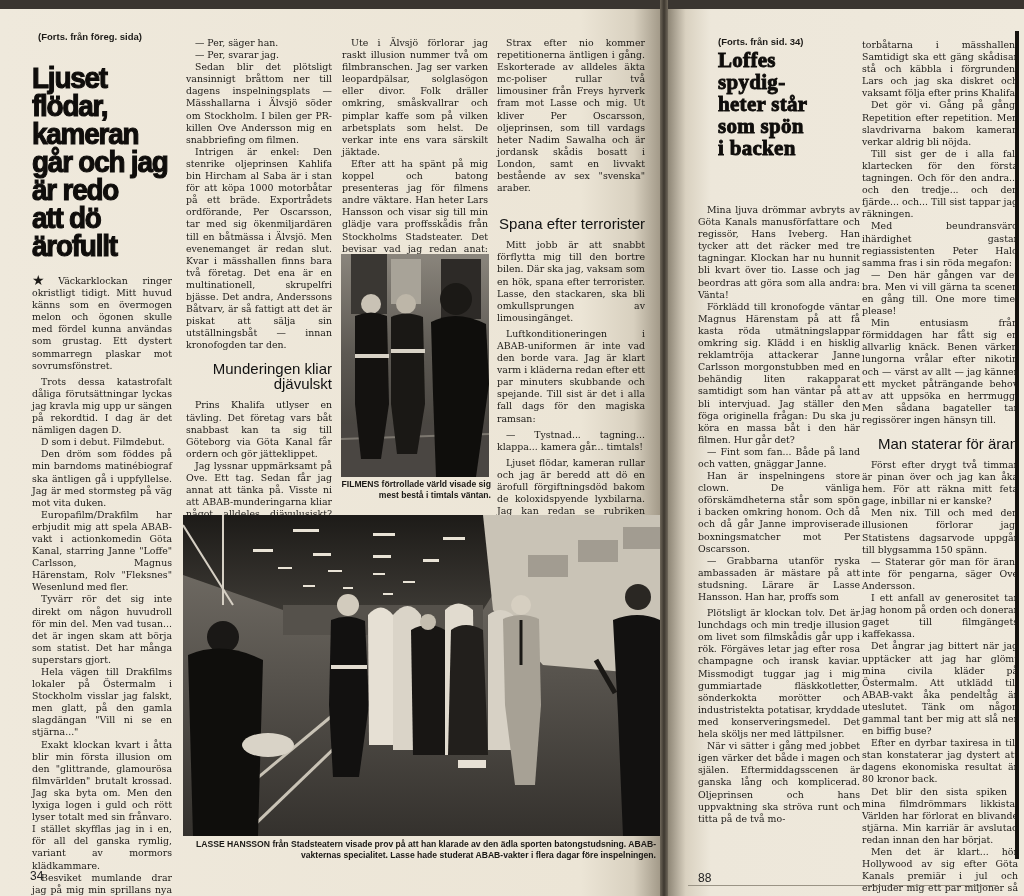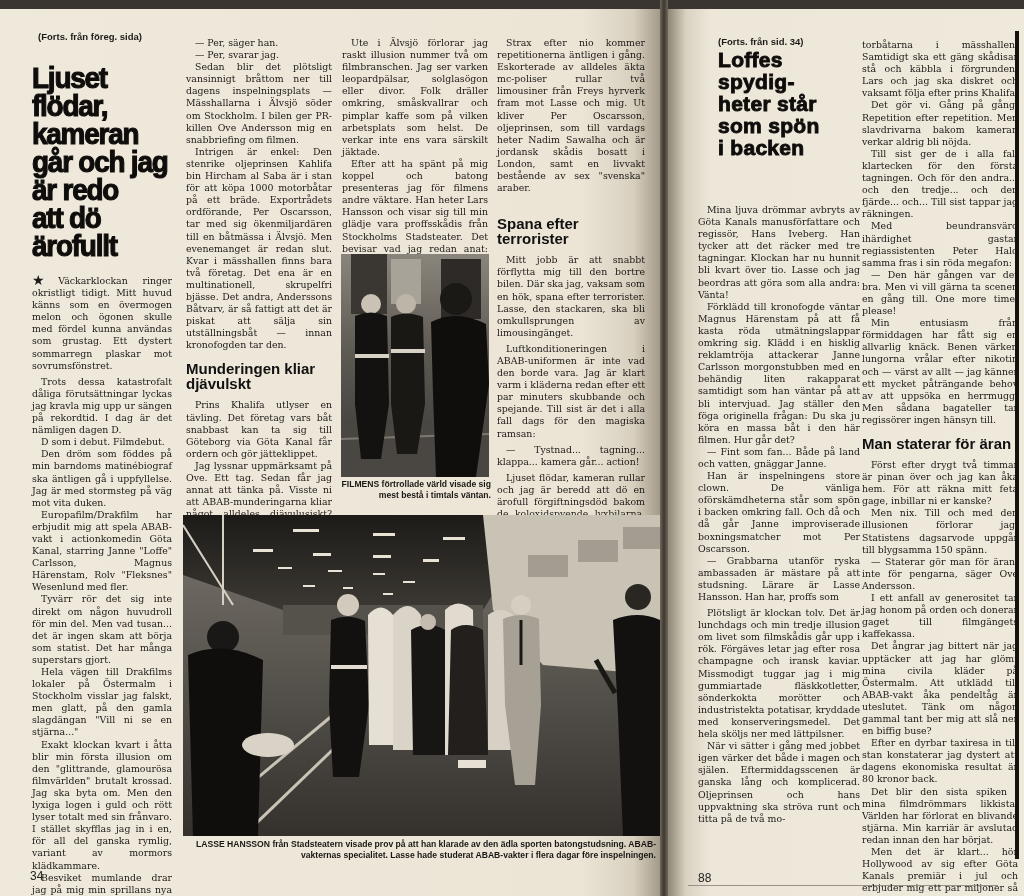--- a/index.html
+++ b/index.html
@@ -37,31 +37,31 @@
       position: absolute; left: 32px; top: 55px; width: 150px;
       font-family: "Liberation Sans", sans-serif;
       font-weight: 900; font-size: 30px; line-height: 28px;
       letter-spacing: -1.3px; color: #0f0d0b;
       -webkit-text-stroke: 1.1px #0f0d0b;
       transform: scaleX(0.93); transform-origin: left top;
     }
     .headline-left span { display: block; white-space: nowrap; }
     .headline-right {
       position: absolute; left: 50px; top: 40px; width: 140px;
-      font-family: Liberation Sans, sans-serif;
+      font-family: Liberation Serif, serif;
       font-weight: 900; font-size: 21px; line-height: 22px;
       letter-spacing: 0.3px; color: #0f0d0b;
       -webkit-text-stroke: 0.9px #0f0d0b;
     }
     .headline-right span { display: block; white-space: nowrap; }
 
     .subhead {
       font-family: "Liberation Sans", sans-serif;
-      font-weight: bold; font-size: 15px; line-height: 15px;
-      margin: 10px 0 8px 0; text-align: left; color: #111;
+      font-weight: normal; font-size: 15px; line-height: 15px;
+      margin: 10px 0 8px 0; text-align: right; color: #111;
     }
 
     .star { font-size: 14px; line-height: 10px; vertical-align: -1px; margin-right: 2px; }
 
     .caption {
       position: absolute;
       font-family: "Liberation Sans", sans-serif;
       font-size: 8.6px; line-height: 10.5px; font-weight: bold;
       color: #1a1815;
       text-align: right;
@@ -153,21 +153,21 @@
       <path d="M90 68 Q115 55 145 70 L148 130 L135 223 L95 223 L92 140 Z" fill="#0f0e0c"></path>
     </svg>
   </div>
   <div class="caption" style="left:341px; top:470px; width:150px;">FILMENS förtrollade värld visade sig mest bestå i timtals väntan.</div>
 
   <div class="col" style="left:497px; top:28px; width:148px;">
     <p>Strax efter nio kommer repetitionerna äntligen i gång. Eskorterade av alldeles äkta mc-poliser rullar två limousiner från Freys hyrverk fram mot Lasse och mig. Ut kliver Per Oscarsson, oljeprinsen, som till vardags heter Nadim Sawalha och är jordansk skådis bosatt i London, samt en livvakt bestående av sex "svenska" araber.</p>
     <div class="subhead" style="margin-top:22px;">Spana efter terrorister</div>
     <p>Mitt jobb är att snabbt förflytta mig till den bortre bilen. Där ska jag, vaksam som en hök, spana efter terrorister. Lasse, den stackaren, ska bli omkullsprungen av limousingänget.</p>
     <p class="gap">Luftkonditioneringen i ABAB-uniformen är inte vad den borde vara. Jag är klart varm i kläderna redan efter ett par minuters skubbande och spejande. Till sist är det i alla fall dags för den magiska ramsan:</p>
-    <p class="gap">— Tystnad... tagning... klappa... kamera går... action!</p>
+    <p class="gap">— Tystnad... tagning... klappa... kamera går... timtals!</p>
     <p class="gap">Ljuset flödar, kameran rullar och jag är beredd att dö en ärofull förgiftningsdöd bakom de koloxidspyende lyxbilarna. Jag kan redan se rubriken framför mig: "Han offrade sitt liv för filmen".</p>
     <p class="fortsnote">(Forts. på sid. 88)</p>
   </div>
 
   <div class="photo" style="left:183px; top:506px; width:477px; height:321px;">
     <svg width="477" height="321" viewBox="0 0 477 321">
       <defs>
         <linearGradient id="floor" x1="0" y1="0" x2="0" y2="1">
           <stop offset="0" stop-color="#7a756d"></stop>
           <stop offset="1" stop-color="#34312d"></stop>
@@ -252,21 +252,21 @@
     <span>spydig-</span>
     <span>heter står</span>
     <span>som spön</span>
     <span>i backen</span>
   </div>
 
   <div class="col" style="left:30px; top:195px; width:162px;">
     <p>Mina ljuva drömmar avbryts av Göta Kanals manusförfattare och regissör, Hans Iveberg. Han tycker att det räcker med tre tagningar. Klockan har nu hunnit bli kvart över tio. Lasse och jag beordras att göra som alla andra: Vänta!</p>
     <p>Förklädd till kronofogde väntar Magnus Härenstam på att få kasta röda utmätningslappar omkring sig. Klädd i en hisklig reklamtröja attackerar Janne Carlsson morgonstubben med en behändig liten rakapparat samtidigt som han väntar på att bli intervjuad. Jag ställer den föga originella frågan: Du ska ju köra en massa båt i den här filmen. Hur går det?</p>
     <p>— Fint som fan... Både på land och vatten, gnäggar Janne.</p>
-    <p>Han är inspelningens store clown. De vänliga oförskämdheterna står som spön i backen omkring fall. Och då och då går Janne improviserade boxningsmatcher mot Per Oscarsson.</p>
+    <p>Han är inspelningens store clown. De vänliga oförskämdheterna står som spön i backen omkring honom. Och då och då går Janne improviserade boxningsmatcher mot Per Oscarsson.</p>
     <p>— Grabbarna utanför ryska ambassaden är mästare på att studsning. Lärare är Lasse Hansson. Han har, proffs som</p>
     <p class="gap">Plötsligt är klockan tolv. Det är lunchdags och min tredje illusion om livet som filmskådis går upp i rök. Förgäves letar jag efter rosa champagne och iransk kaviar. Missmodigt tuggar jag i mig gummiartade fläskkotletter, sönderkokta morötter och industristekta potatisar, kryddade med konserveringsmedel. Det hela sköljs ner med lättpilsner.</p>
     <p>När vi sätter i gång med jobbet igen värker det både i magen och själen. Eftermiddagsscenen är ganska lång och komplicerad. Oljeprinsen och hans uppvaktning ska ströva runt och titta på de två mo-</p>
   </div>
 
   <div class="rule" style="left:20px; top:876px; width:310px; height:1px; background:#9a9385;"></div>
   <div class="pagenum" style="left:30px; top:862px;">88</div>
 
   <div class="col" style="left:194px; top:30px; width:156px;">
     <p class="noindent">torbåtarna i mässhallen. Samtidigt ska ett gäng skådisar stå och käbbla i förgrunden. Lars och jag ska diskret och vaksamt följa efter prins Khalifa.</p>

